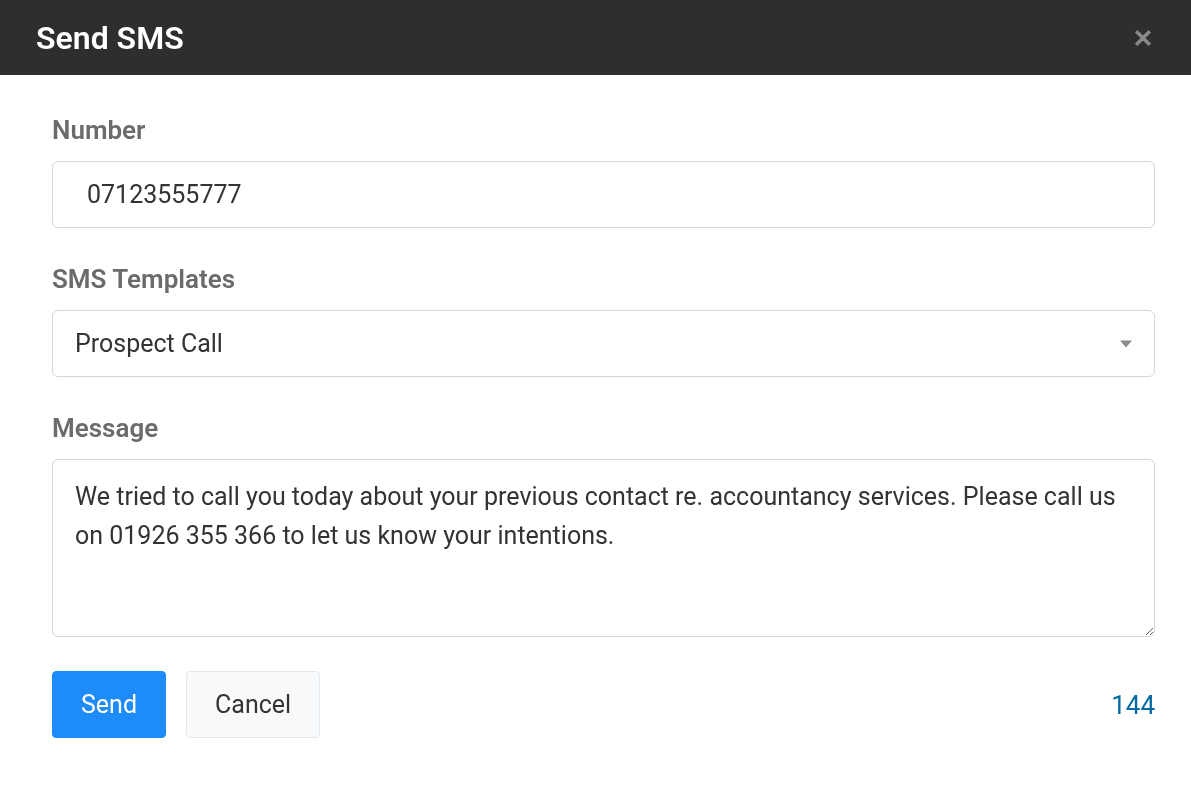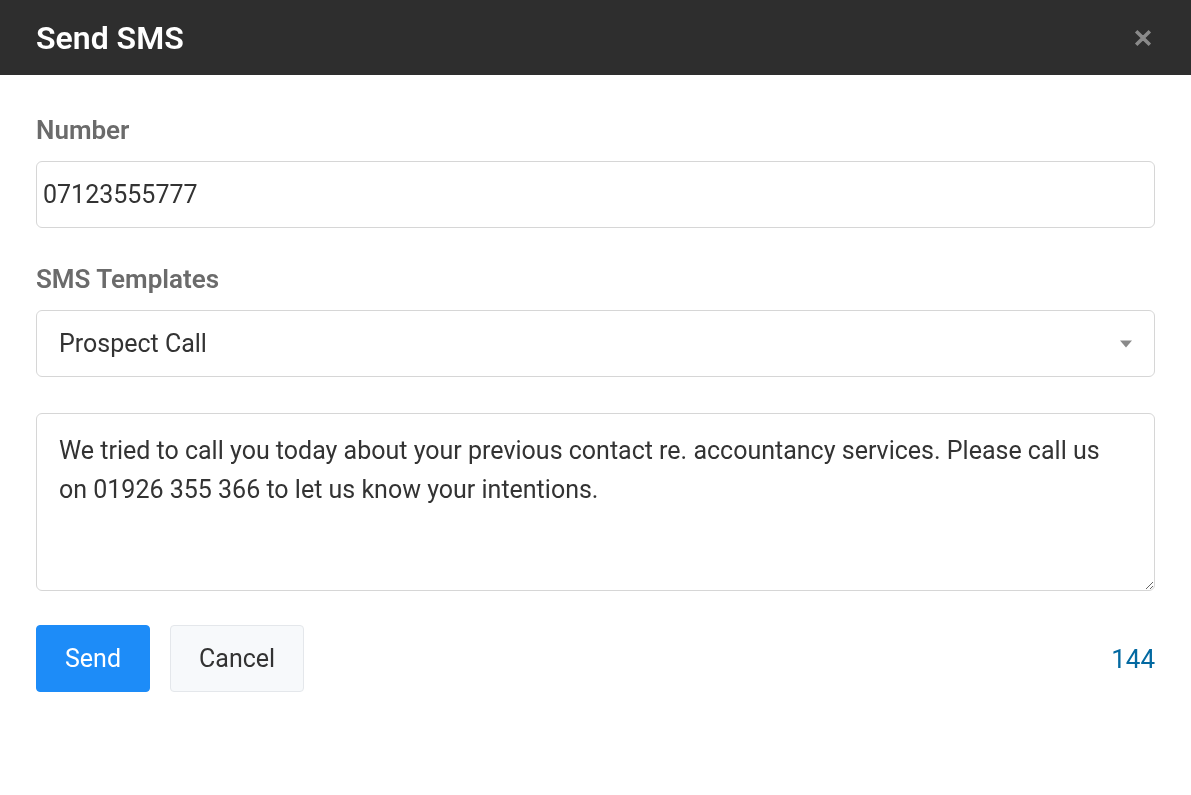--- a/index.html
+++ b/index.html
@@ -33,34 +33,35 @@
       display: flex;
       align-items: center;
       justify-content: center;
     }
     .close-icon svg {
       width: 24px;
       height: 24px;
     }
     .modal-body {
       padding: 40px 36px 24px 36px;
+      margin-left: 16px;
     }
     .form-group {
       margin-bottom: 36px;
     }
     .form-label {
       display: block;
       font-size: 26px;
       font-weight: 600;
       color: #6b6b6b;
       margin-bottom: 16px;
     }
     .form-input {
       width: 100%;
-      padding: 18px 6px;
+      padding: 18px 34px;
       font-size: 25px;
       color: #333;
       border: 1px solid #d6d6d6;
       border-radius: 6px;
       background: #ffffff;
       font-family: inherit;
     }
     .form-select-wrapper {
       position: relative;
       width: 100%;
@@ -166,20 +167,21 @@
       </select>
       <span class="select-caret">
         <svg viewBox="0 0 14 10" fill="currentColor">
           <path d="M1 1 L7 8 L13 1 Z"></path>
         </svg>
       </span>
     </div>
   </div>
 
   <div class="form-group" style="margin-bottom:0">
+    <label class="form-label">Message</label>
     <textarea class="form-textarea" style="">We tried to call you today about your previous contact re. accountancy services. Please call us on 01926 355 366 to let us know your intentions.</textarea>
   </div>
 
   <div class="action-row">
     <div class="button-group">
       <button class="btn btn-primary">Send</button>
       <button class="btn btn-secondary">Cancel</button>
     </div>
     <span class="char-count">144</span>
   </div>

